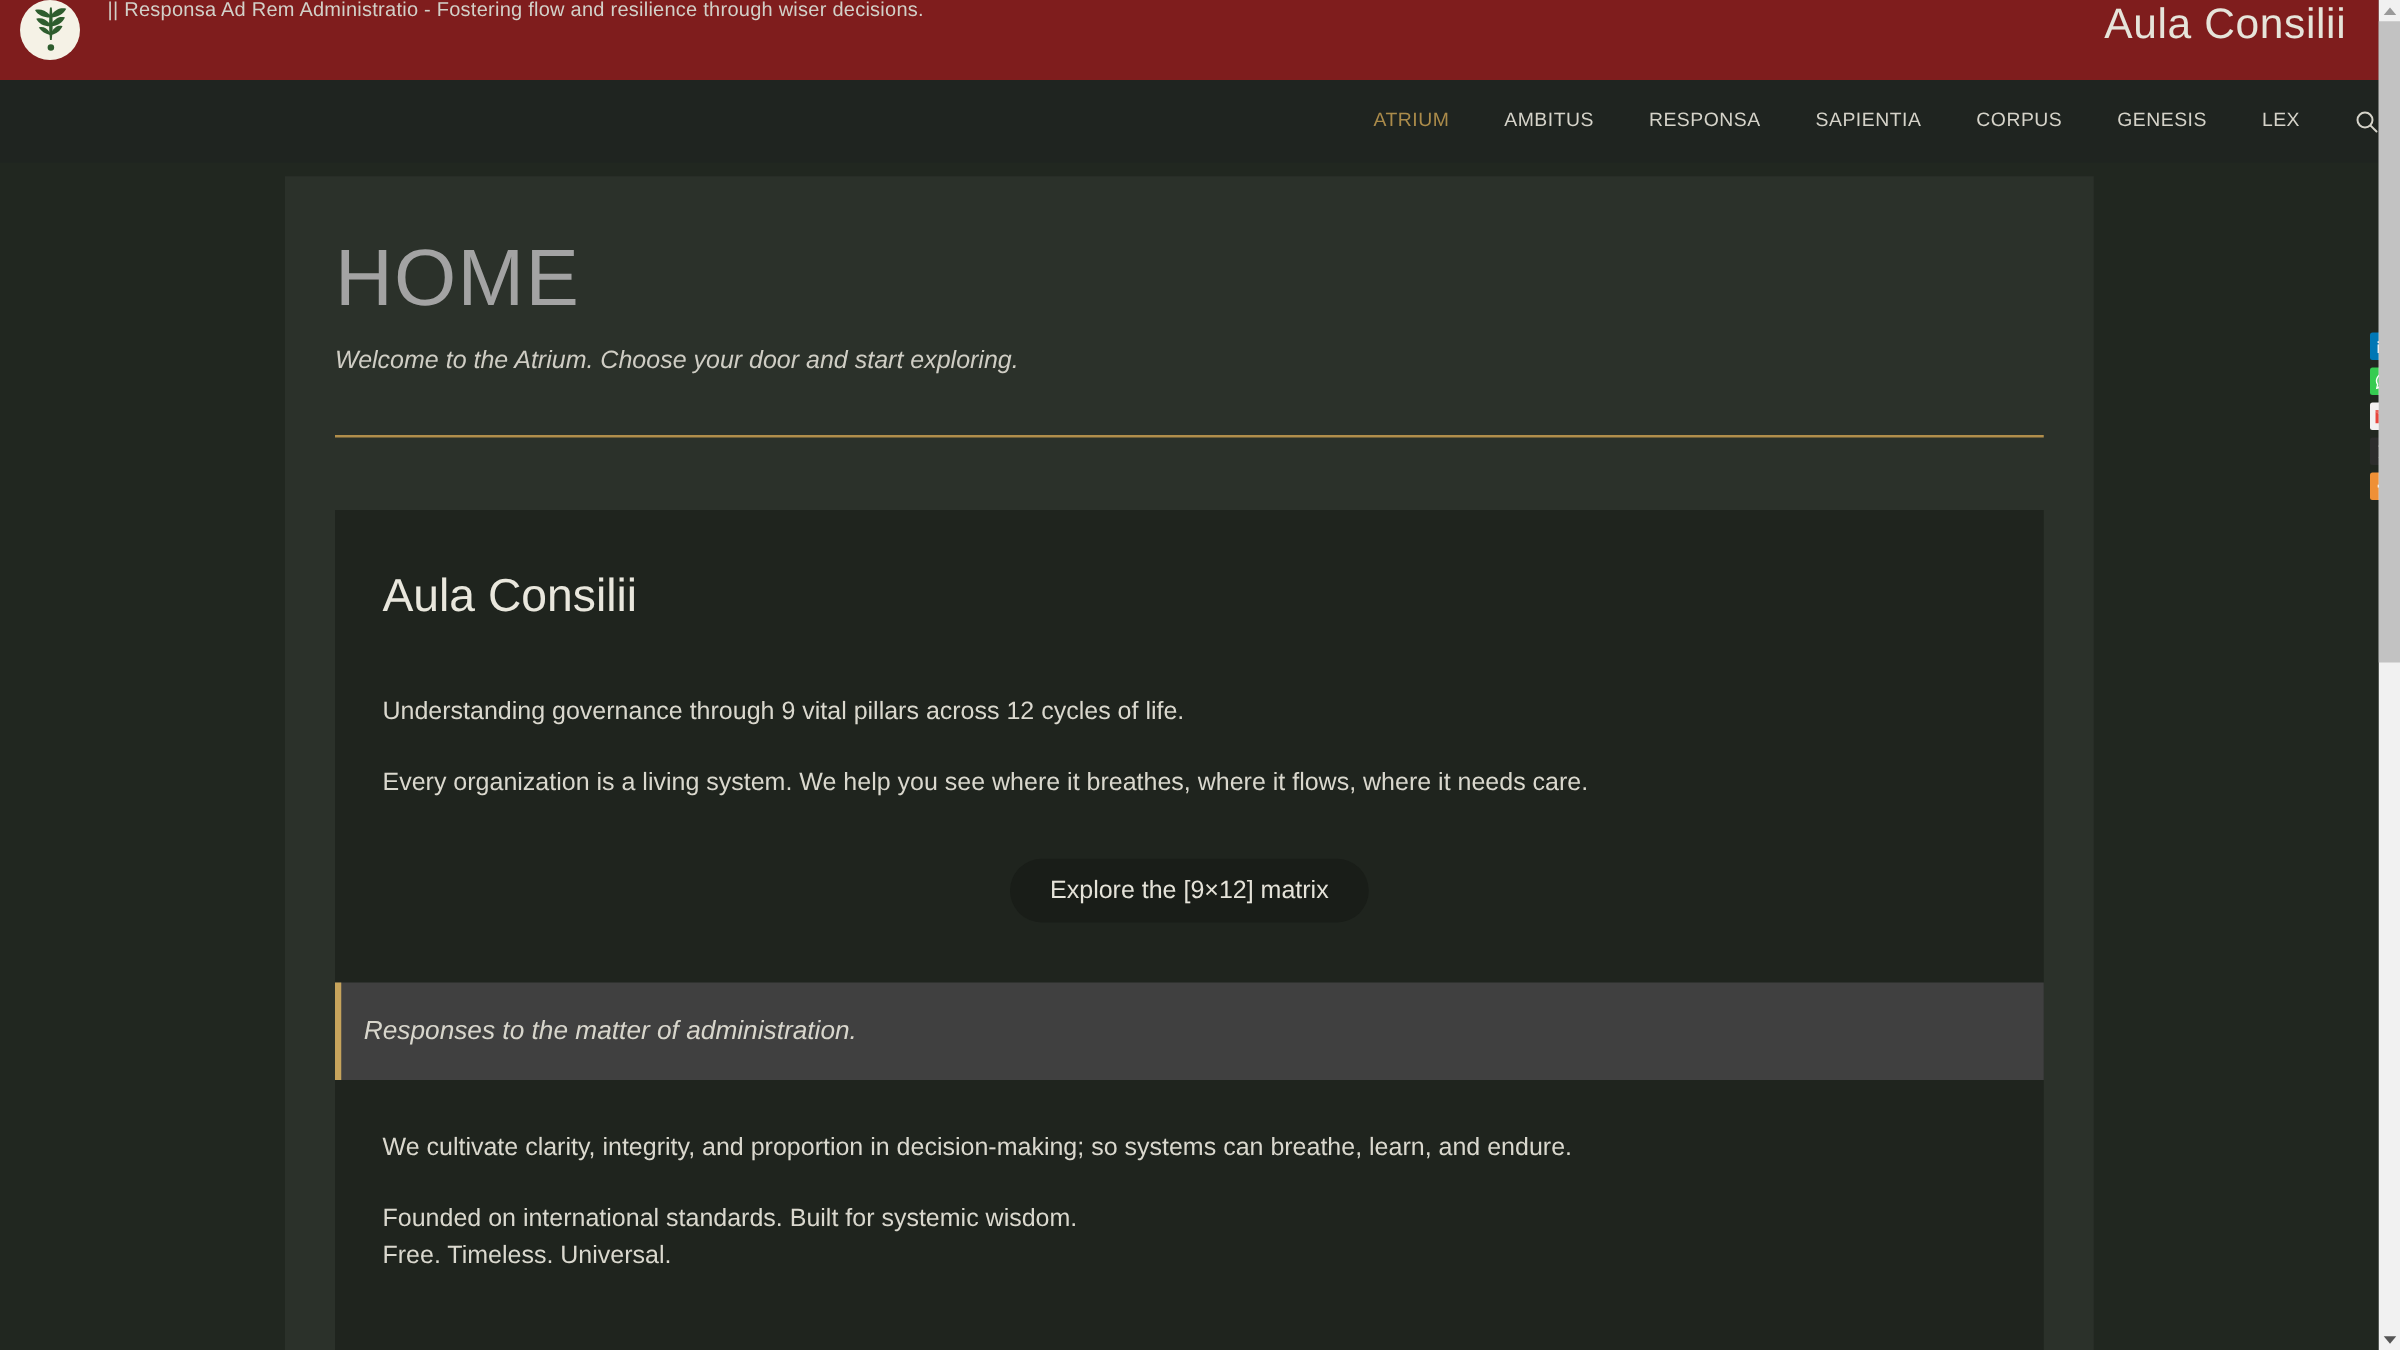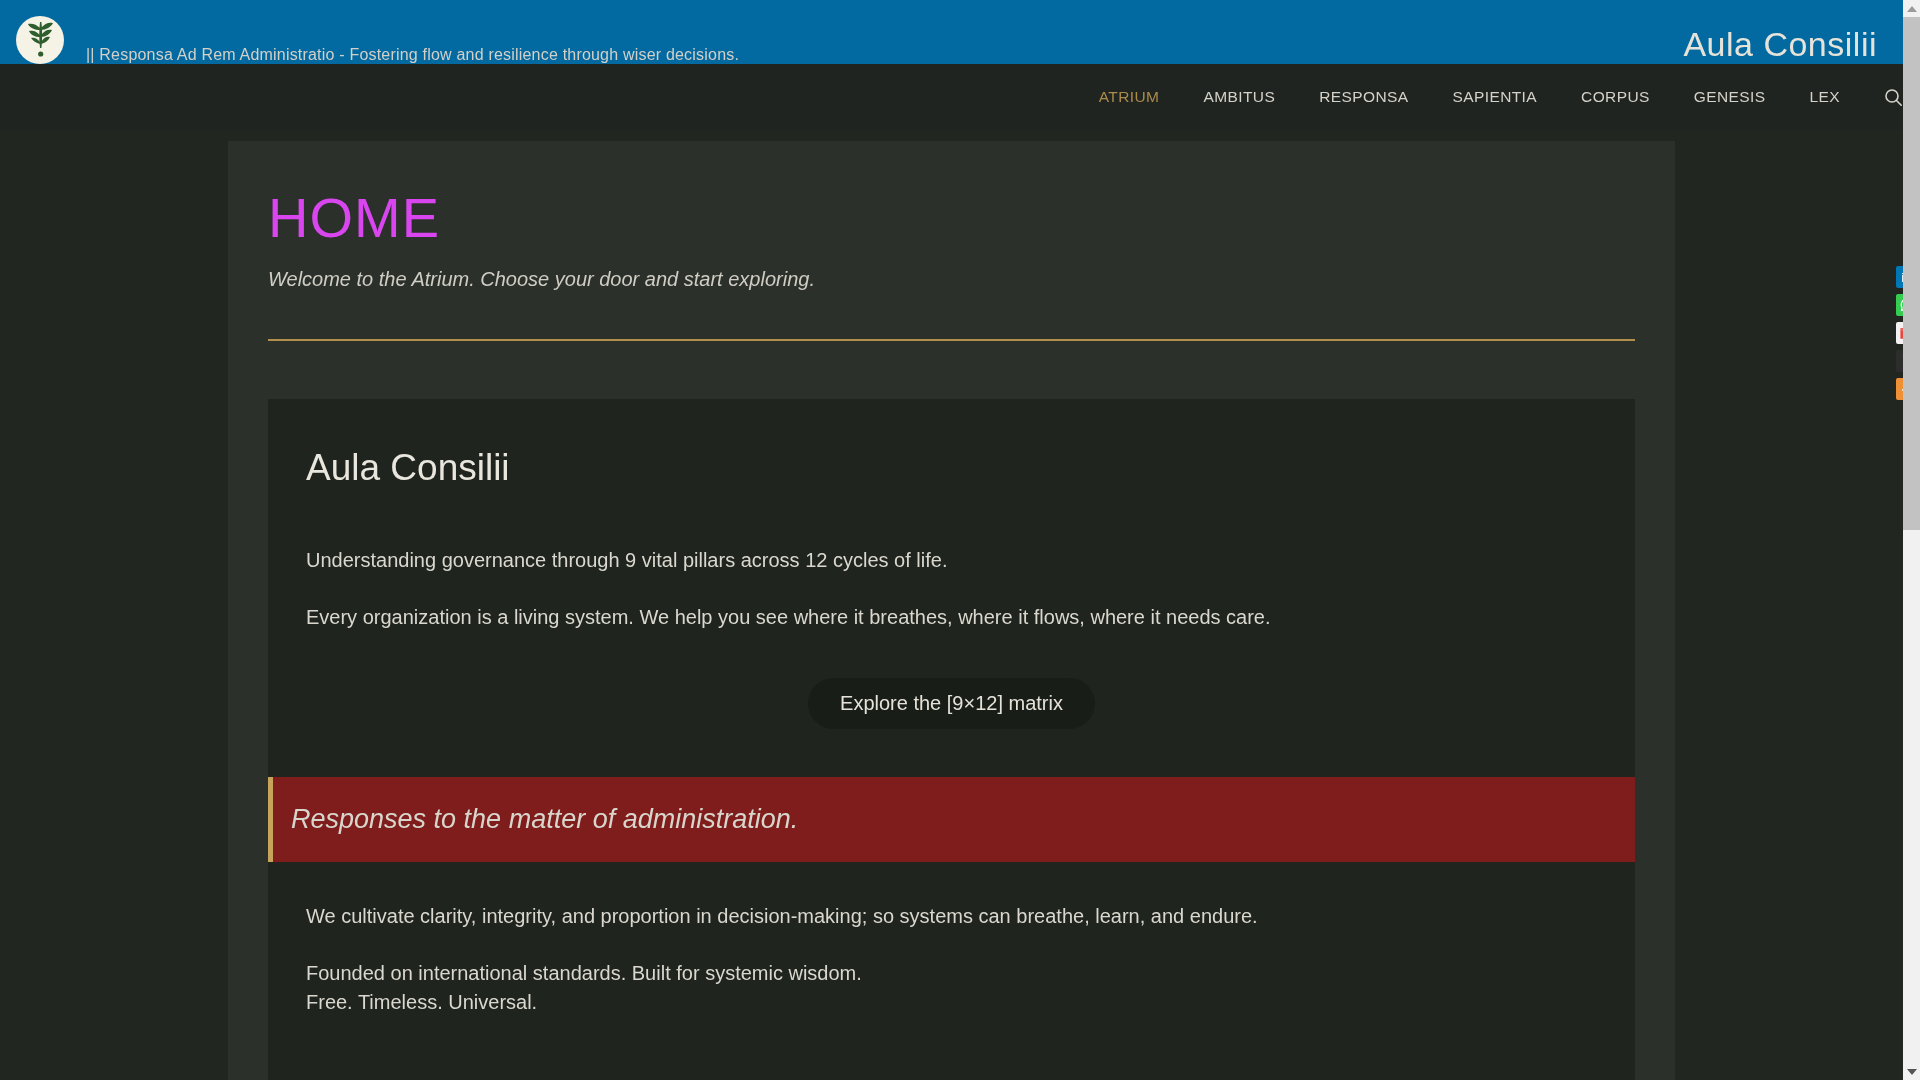--- a/index.html
+++ b/index.html
@@ -8,22 +8,22 @@
     font-family:"Liberation Sans", sans-serif;
     background:#212720;
     position:relative;
     color:#dad8ce;
   }
   
   .page { position:absolute; left:0; top:0; right:17px; bottom:0; }
 
   
   .topbar {
-    height:64px; background:#0369a1;
-    display:flex; align-items:flex-end;
+    height:64px; background:#7f1d1d;
+    display:flex; align-items:flex-start;
     padding:0 26px 0 16px;
   }
   .logo-circle {
     width:48px; height:48px; border-radius:50%;
     background:#f5f2e6; flex:0 0 auto;
     display:flex; align-items:center; justify-content:center;
   }
   .tagline { margin-left:22px; font-size:16px; color:#d2d0c8; letter-spacing:.2px; }
   .site-title {
     margin-left:auto; font-size:34px; font-weight:400;
@@ -44,21 +44,21 @@
   .nav-search { display:flex; align-items:center; cursor:pointer; }
 
   
   .container {
     width:1447px; margin:11px auto 0;
     background:#2b312a;
     min-height:938px;
     padding:44px 40px 120px;
   }
   .page-title {
-    font-size:56px; font-weight:400; color:#d946ef; letter-spacing:1px;
+    font-size:64px; font-weight:400; color:#a3a3a3; letter-spacing:1px;
   }
   .page-subtitle {
     margin-top:18px; font-style:italic; font-size:20px; color:#cfcdc4;
   }
   .gold-rule {
     border:none; border-top:2px solid #b18e4b; margin-top:48px;
   }
 
   
   .card {
@@ -73,24 +73,24 @@
     padding:0 38px; margin-top:28px;
   }
   .btn-row { text-align:center; margin-top:46px; }
   .matrix-btn {
     display:inline-block; background:#191d18; color:#e5e3d9;
     border:none; border-radius:30px; cursor:pointer;
     font-size:20px; font-family:"Liberation Sans", sans-serif;
     padding:14px 32px;
   }
   blockquote {
-    margin-top:48px; background:#7f1d1d;
+    margin-top:48px; background:#404040;
     border-left:5px solid #c7a45c;
     padding:27px 20px 27px 18px;
-    font-style:italic; font-size:27px; color:#d8d6cc;
+    font-style:italic; font-size:21px; color:#d8d6cc;
   }
   .card .after-quote { margin-top:40px; }
 
   
   .share-bar {
     position:absolute; right:1px; top:266px; width:23px;
     display:flex; flex-direction:column;
   }
   .share-btn {
     width:22px; height:22px; margin-bottom:6px; cursor:pointer;

